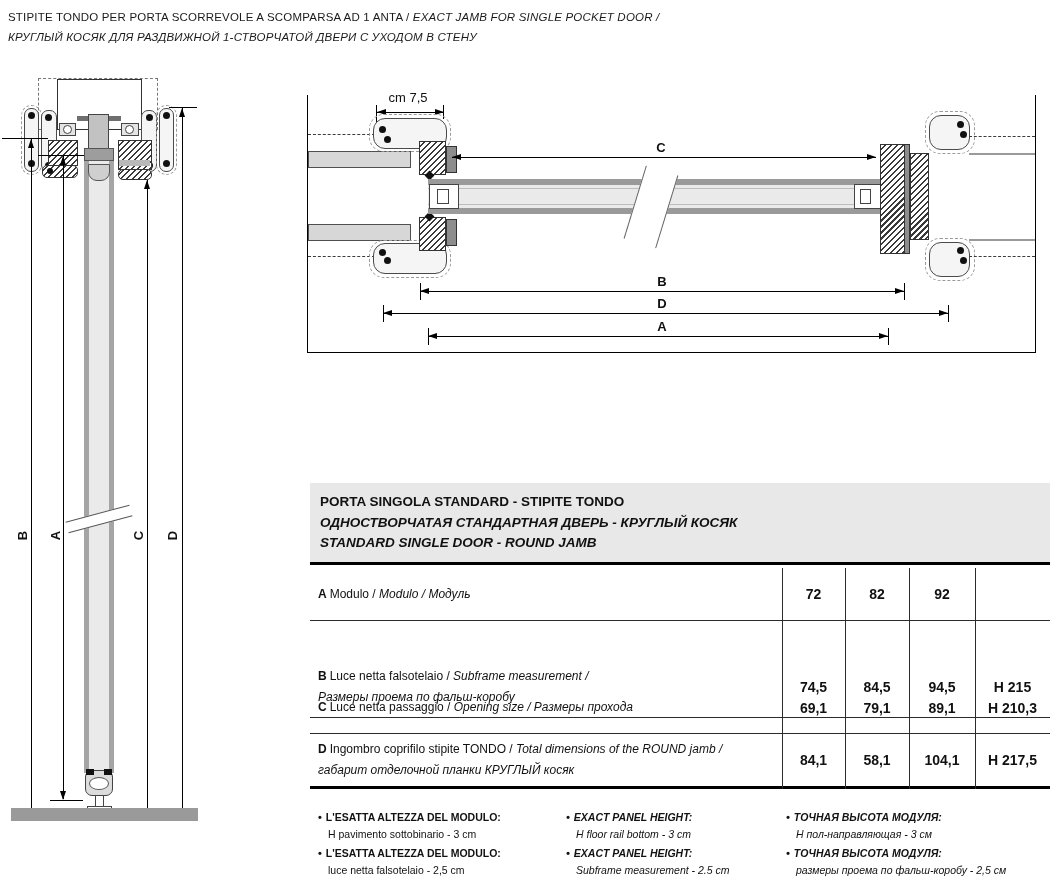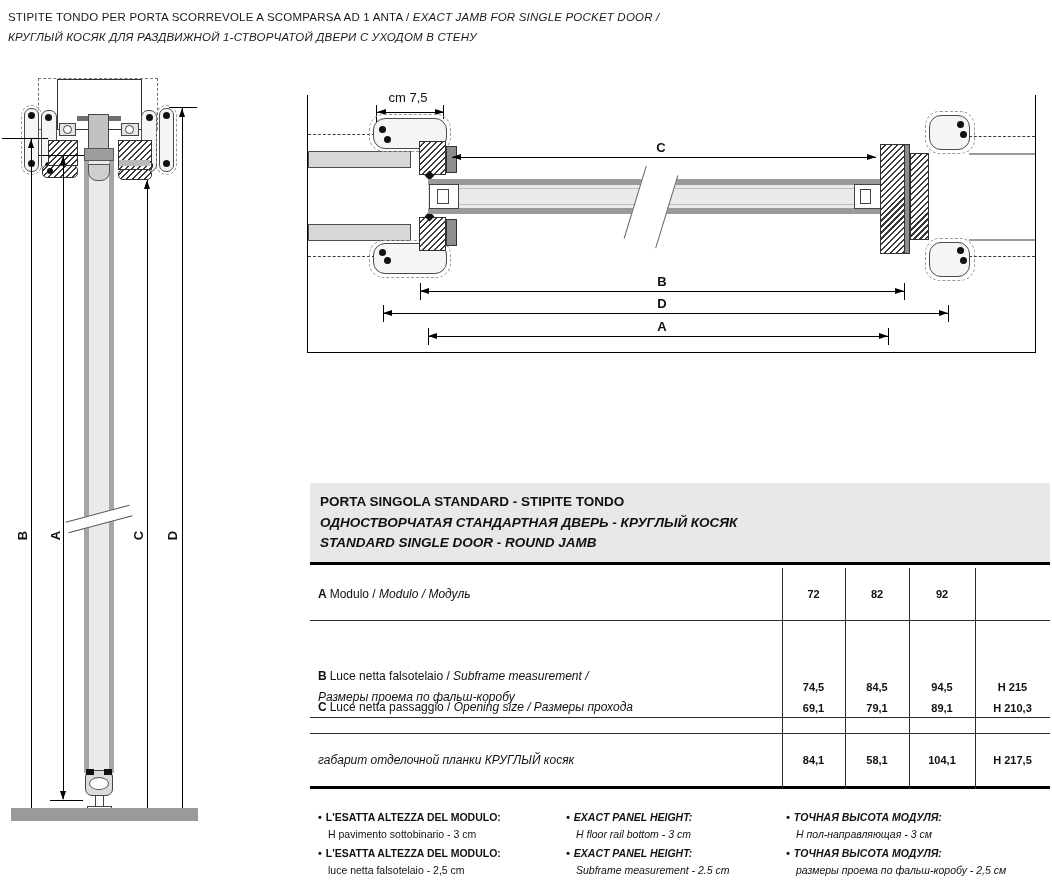--- a/index.html
+++ b/index.html
@@ -35,21 +35,21 @@
 
   .spec-header { position:absolute; left:310px; top:483px; width:740px; height:82px;
                  background:#e8e8e8; border-bottom:3px solid #000;
                  font-size:13.5px; font-weight:bold; line-height:20.5px; padding:9px 0 0 10px; }
 
   .trow { position:absolute; left:310px; width:740px; display:flex; }
   .trow-sep { border-bottom:1px solid #2b2b2b; }
   .trow-end { border-bottom:3px solid #000; }
   .tlabel { position:absolute; left:8px; top:0; bottom:0; width:455px; display:flex; flex-direction:column; justify-content:center; font-size:12px; line-height:21px; }
   .rk { font-weight:bold; margin-right:3px; }
-  .tval { position:absolute; top:0; bottom:0; display:flex; align-items:center; justify-content:center; font-size:11px; font-weight:bold; }
+  .tval { position:absolute; top:0; bottom:0; display:flex; align-items:center; justify-content:center; font-size:14px; font-weight:bold; }
   .colline { position:absolute; width:1px; background:#2b2b2b; top:568px; height:221px; }
 
   .notes-col { position:absolute; top:811px; font-size:10.5px; line-height:13px; }
   .note-title { font-weight:bold; margin-bottom:4px; }
   .note-detail { margin-left:10px; margin-bottom:6px; }
   .bullet { display:inline-block; margin-right:4px; font-size:11px; }
   .door-hair { position:absolute; left:0; right:0; height:1px; background:#bdbdbd; }
 </style>
 </head>
 <body>
@@ -253,20 +253,21 @@
       <div class="i"></div>
     </div>
     <div class="tval" style="left:472px;width:63px">69,1</div>
     <div class="tval" style="left:535px;width:64px">79,1</div>
     <div class="tval" style="left:599px;width:66px">89,1</div>
     <div class="tval" style="left:665px;width:75px">H 210,3</div>
   </div>
 
   <div class="trow trow-end" style="top:734px;height:55px">
     <div class="tlabel">
+      <div><span class="rk">D</span><span>Ingombro coprifilo stipite TONDO / </span><span class="i">Total dimensions of the ROUND jamb /</span><span class="i"></span></div>
       <div class="i">габарит отделочной планки КРУГЛЫЙ косяк</div>
     </div>
     <div class="tval" style="left:472px;width:63px">84,1</div>
     <div class="tval" style="left:535px;width:64px">58,1</div>
     <div class="tval" style="left:599px;width:66px">104,1</div>
     <div class="tval" style="left:665px;width:75px">H 217,5</div>
   </div>
 
   <div class="colline" style="left:782px"></div>
   <div class="colline" style="left:845px"></div>

